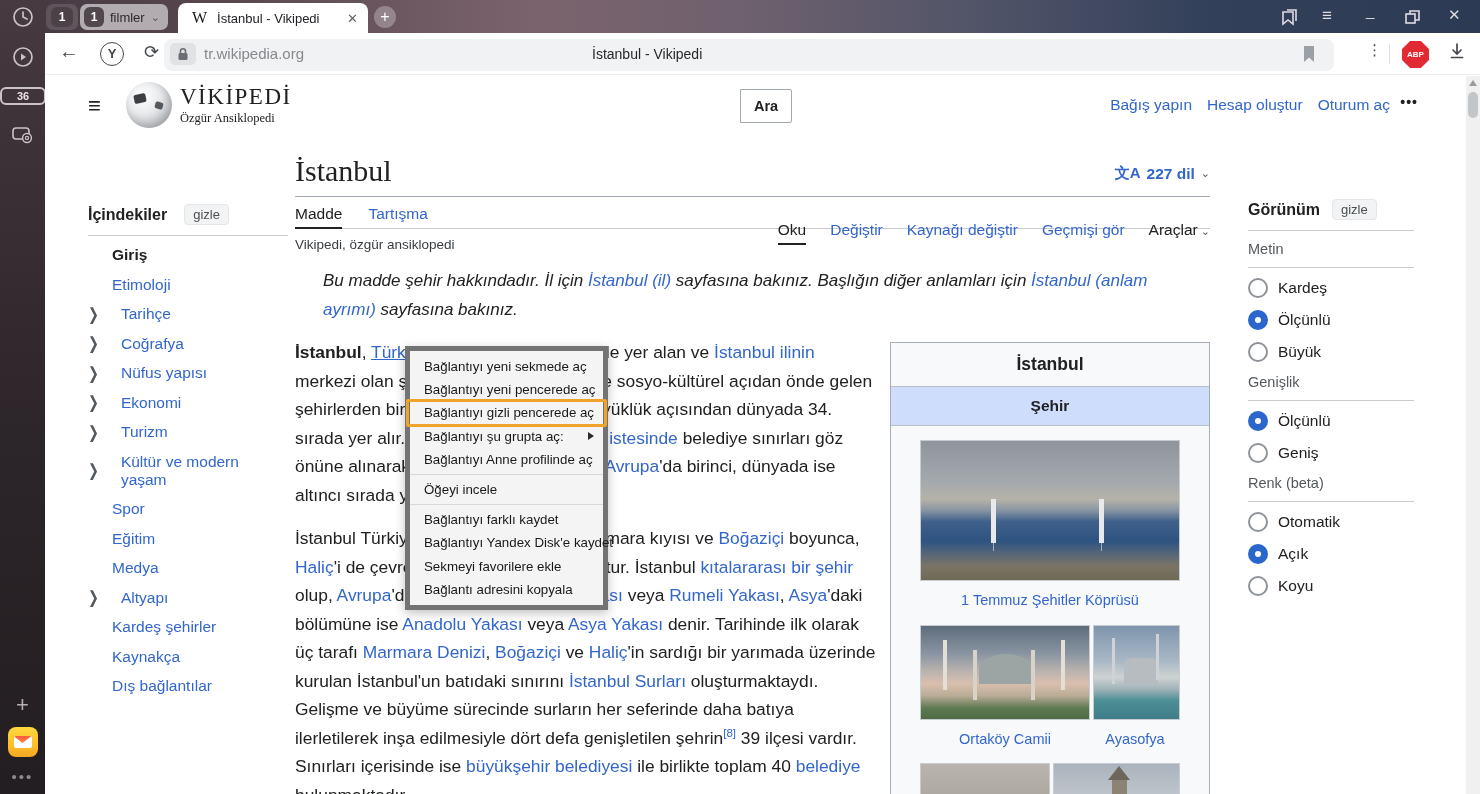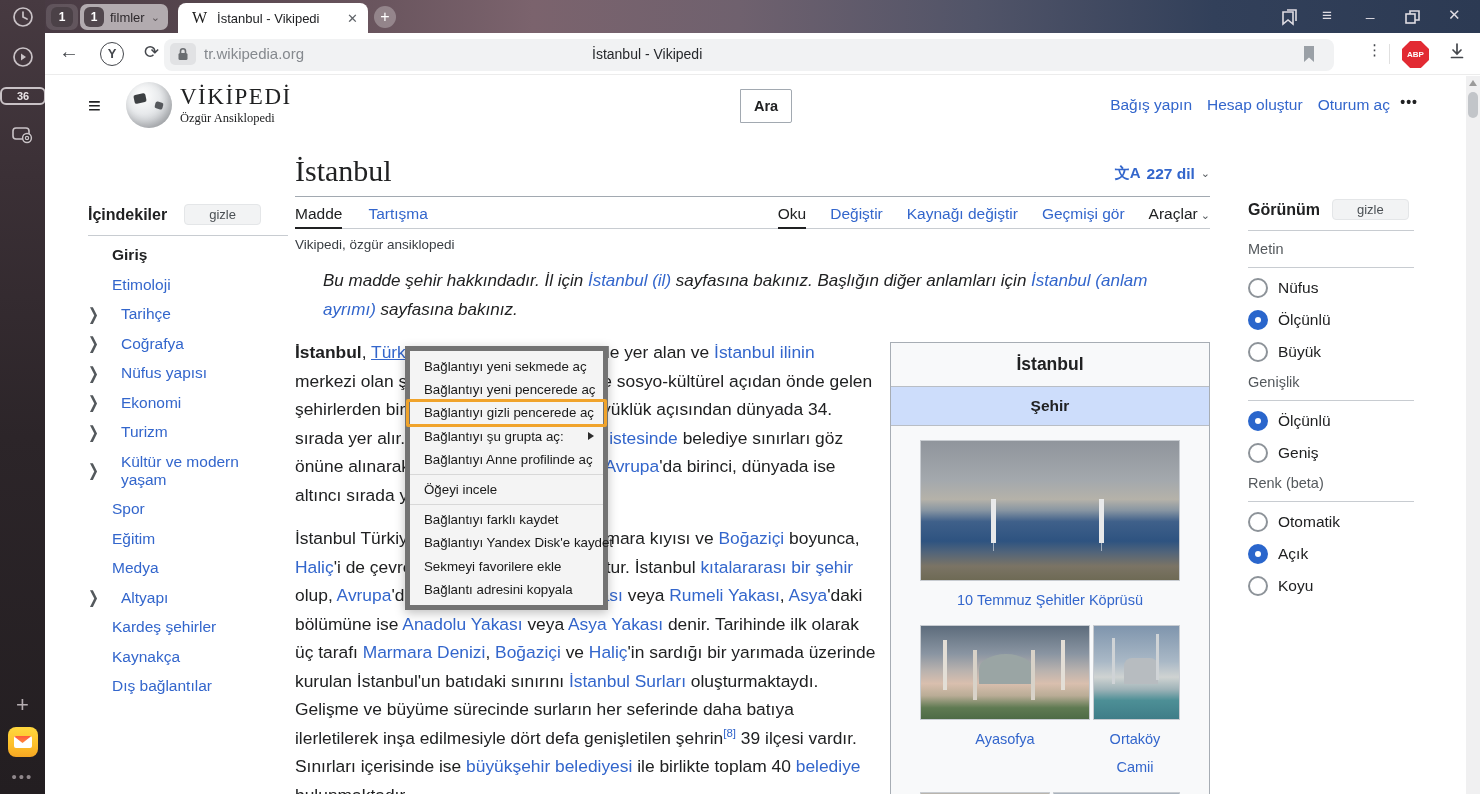--- a/index.html
+++ b/index.html
@@ -79,39 +79,39 @@
   .searchbox input::placeholder { color:#72777d; }
   .ara-btn { position:absolute; left:695px; top:13px; height:34px; padding:0 13px; border:1px solid #a2a9b1; border-radius:0 2px 2px 0; background:#fff; font-size:14.5px; font-weight:bold; color:#202122; line-height:32px; }
   .hdr-links { position:absolute; right:90px; top:20px; display:flex; gap:15px; font-size:15.5px; }
   .hdr-links span { color:#3366cc; }
   .hdr-dots { position:absolute; right:62px; top:18px; font-size:14px; font-weight:bold; color:#202122; letter-spacing:1px; }
 
   
   .toc { position:absolute; left:43px; top:128px; width:200px; }
   .toc-head { display:flex; align-items:center; gap:17px; }
   .toc-title { font-size:16px; font-weight:bold; color:#202122; }
-  .pill { font-size:13px; color:#4b5054; background:#f2f3f4; border:1px solid #e4e6e8; border-radius:4px; padding:2px 24px; }
+  .pill { font-size:13px; color:#4b5054; background:#f2f3f4; border:1px solid #e4e6e8; border-radius:4px; padding:2px 8px; }
   .toc hr, .appear hr { border:none; border-top:1px solid #c8ccd1; margin:10px 0; }
   .toc-row { display:flex; align-items:center; margin-bottom:11.5px; min-height:16px; }
   .toc-chev { width:24px; font-size:13px; color:#54595d; transform:scaleY(1.3); }
   .toc-row .lbl { font-size:15.5px; color:#3366cc; margin-left:24px; }
   .toc-row .lbl.w-chev { margin-left:9px; }
   .toc-row.active .lbl { color:#202122; font-weight:bold; }
 
   
   .article { position:absolute; left:250px; top:78px; width:915px; }
   .art-title { font-family:"Liberation Serif", serif; font-size:30px; color:#202122; }
   .lang-box { position:absolute; right:0; top:10px; display:flex; align-items:center; gap:6px; }
   .lang-glyph { font-size:15px; color:#3366cc; font-weight:bold; }
   .lang-label { font-size:15.5px; color:#3366cc; font-weight:bold; }
   .lang-chev { font-size:11px; color:#54595d; }
   .title-rule { border:none; border-top:1px solid #a2a9b1; margin-top:8px; }
   .tabs-row { position:relative; display:flex; height:32px; border-bottom:1px solid #c8ccd1; }
   .tabs-left { display:flex; gap:26px; }
-  .tabs-right { position:absolute; right:0; top:0; display:flex; gap:24px; }
+  .tabs-right { position:absolute; right:0; top:16px; display:flex; gap:24px; }
   .a-tab { font-size:15.5px; padding-top:8px; height:32px; }
   .a-tab.sel { color:#202122; border-bottom:2px solid #202122; }
   .a-tab.lnk { color:#3366cc; }
   .a-tab.plain { color:#202122; }
   .tagline { font-size:13.5px; color:#383d42; margin-top:8px; }
 
   .hatnote { font-style:italic; font-size:17px; line-height:29px; color:#202122; margin:14px 0 0 28px; width:880px; }
   .hatnote .wl { color:#3366cc; }
   .body-text { margin-top:14px; width:915px; font-size:17.4px; line-height:28.5px; color:#202122; }
   .body-text p { margin-bottom:15px; }
@@ -365,28 +365,28 @@
         <div class="tagline">Vikipedi, özgür ansiklopedi</div>
         <div class="hatnote" id="hatnote"><span>Bu madde şehir hakkındadır. İl için </span><a class="wl">İstanbul (il)</a><span> sayfasına bakınız. Başlığın diğer anlamları için </span><a class="wl">İstanbul (anlam ayrımı)</a><span> sayfasına bakınız.</span></div>
 
         <div class="body-text" id="body-text">
 
           <div class="infobox">
             <div class="ib-title">İstanbul</div>
             <div class="ib-sub">Şehir</div>
             <div class="ib-body">
               <div class="photo photo-bridge"></div>
-              <div class="ib-cap">10 Temmuz Şehitler Köprüsü</div>
+              <div class="ib-cap">1 Temmuz Şehitler Köprüsü</div>
               <div class="ib-row">
                 <div class="photo photo-aya"></div>
                 <div class="photo photo-orta"></div>
               </div>
               <div class="ib-caps">
+                <div class="ib-cap">Ortaköy Camii</div>
                 <div class="ib-cap">Ayasofya</div>
-                <div class="ib-cap">Ortaköy Camii</div>
               </div>
               <div class="ib-row">
                 <div class="photo photo-tram"></div>
                 <div class="photo photo-galata"></div>
               </div>
             </div>
           </div>
 
         <p><span class="bb">İstanbul</span><span>, </span><a class="wl uu">Türkiye</a><span>'de </span><a class="wl">Marmara Bölgesi</a><span>'nde yer alan ve </span><a class="wl">İstanbul ilinin</a><span> merkezi olan şehirdir. Ekonomik, tarihî ve sosyo-kültürel açıdan önde gelen şehirlerden biridir.</span><sup class="ref">[4][5][6]</sup><span> Şehir, iktisadi büyüklük açısından dünyada 34. sırada yer alır. </span><a class="wl">Nüfuslarına göre şehirler listesinde</a><span> belediye sınırları göz önüne alınarak yapılan sıralamaya göre </span><a class="wl">Avrupa</a><span>'da birinci, dünyada ise altıncı sırada yer almaktadır.</span><sup class="ref">[7]</sup></p>
             <p><span>İstanbul Türkiye'nin kuzeybatısında, Marmara kıyısı ve </span><a class="wl">Boğaziçi</a><span> boyunca, </span><a class="wl">Haliç</a><span>'i de çevreleyecek şekilde kurulmuştur. İstanbul </span><a class="wl">kıtalararası bir şehir</a><span> olup, </span><a class="wl">Avrupa</a><span>'daki bölümüne </span><a class="wl">Avrupa Yakası</a><span> veya </span><a class="wl">Rumeli Yakası</a><span>, </span><a class="wl">Asya</a><span>'daki bölümüne ise </span><a class="wl">Anadolu Yakası</a><span> veya </span><a class="wl">Asya Yakası</a><span> denir. Tarihinde ilk olarak üç tarafı </span><a class="wl">Marmara Denizi</a><span>, </span><a class="wl">Boğaziçi</a><span> ve </span><a class="wl">Haliç</a><span>'in sardığı bir yarımada üzerinde kurulan İstanbul'un batıdaki sınırını </span><a class="wl">İstanbul Surları</a><span> oluşturmaktaydı. Gelişme ve büyüme sürecinde surların her seferinde daha batıya ilerletilerek inşa edilmesiyle dört defa genişletilen şehrin</span><sup class="ref">[8]</sup><span> 39 ilçesi vardır. Sınırları içerisinde ise </span><a class="wl">büyükşehir belediyesi</a><span> ile birlikte toplam 40 </span><a class="wl">belediye</a><span> bulunmaktadır.</span></p>
@@ -397,21 +397,21 @@
         <div class="ap-head">
           <span class="ap-title">Görünüm</span>
           <span class="pill">gizle</span>
         </div>
         <hr>
         <div id="appear-sections">
             <div class="ap-sec">Metin</div>
             <hr>
             <div class="ap-row">
               <span class="radio"></span>
-              <span class="lbl">Nüfus</span>
+              <span class="lbl">Kardeş</span>
             </div>
             <div class="ap-row">
               <span class="radio on"></span>
               <span class="lbl">Ölçünlü</span>
             </div>
             <div class="ap-row">
               <span class="radio"></span>
               <span class="lbl">Büyük</span>
             </div>
             <div class="ap-sec">Genişlik</div>

